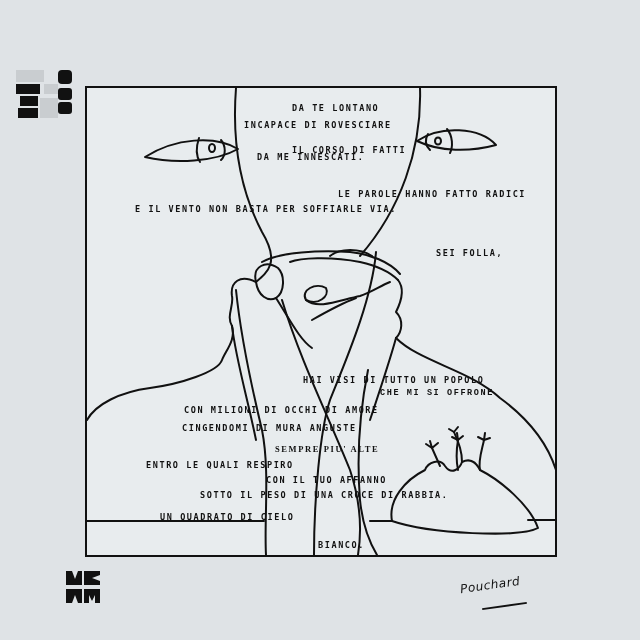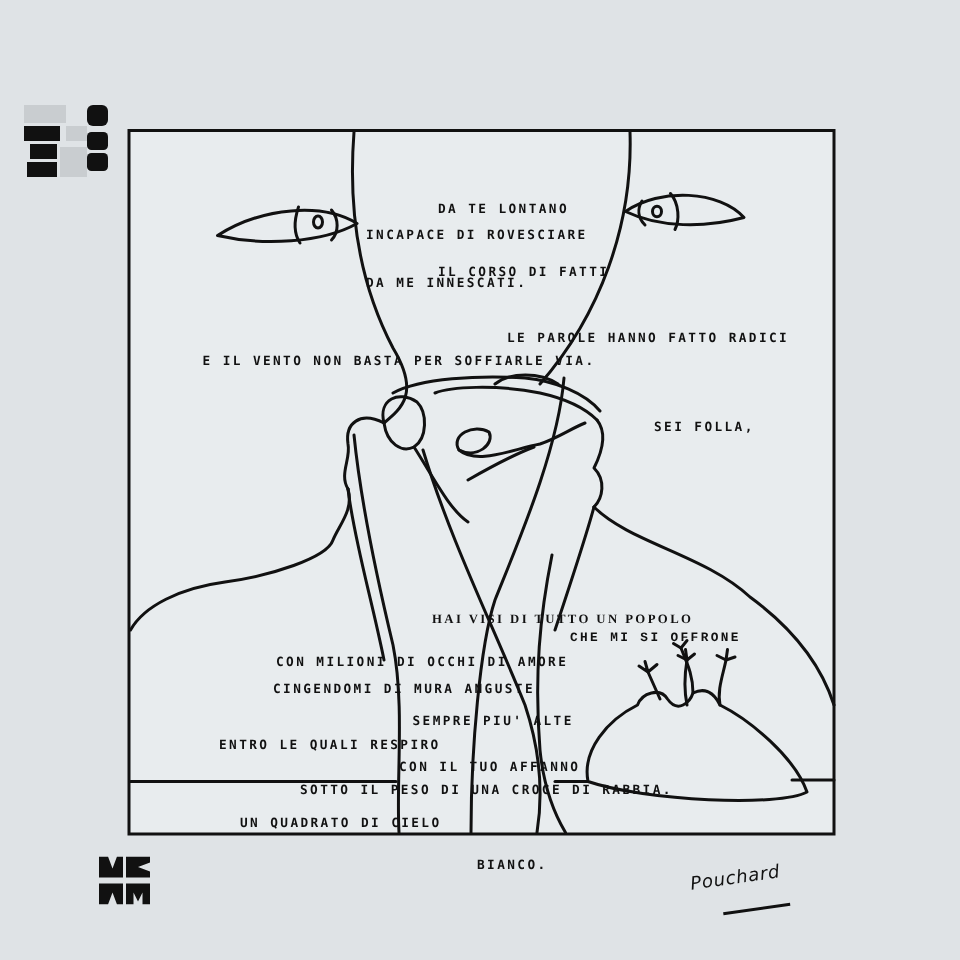--- a/index.html
+++ b/index.html
@@ -13,21 +13,20 @@
     .canvas { position: absolute; left: 0; top: 0; width: 640px; height: 640px; }
     .poem-line {
       position: absolute;
       font-family: "DejaVu Sans Mono", monospace;
       font-weight: bold;
       font-size: 8.5px;
       letter-spacing: 1.6px;
       color: #111;
       white-space: nowrap;
       text-transform: uppercase;
-      margin-top: 32px;
     }
     .logo-top {
       position: absolute; left: 16px; top: 70px; width: 58px; height: 50px;
     }
     .logo-bottom {
       position: absolute; left: 66px; top: 571px; width: 34px; height: 32px;
     }
     .signature {
       position: absolute; left: 460px; top: 578px;
       font-family: "DejaVu Sans", sans-serif;
@@ -106,29 +105,29 @@
       <path d="M454 432 l-5 -3 M454 432 l4 -5"></path>
       <path d="M480 470 C478 460, 482 450, 484 440"></path>
       <path d="M484 440 l-6 -3 M484 440 l6 -2 M484 440 l1 -7"></path>
     </g>
   </g>
 </svg>
 
 <div class="poem-line" style="left:292px;top:103px;">Da te lontano</div>
 <div class="poem-line" style="left:244px;top:120px;">incapace di rovesciare</div>
 <div class="poem-line" style="left:292px;top:145px;">il corso di fatti</div>
-<div class="poem-line" style="left:244px;top:152px;">da me innescati.</div>
+<div class="poem-line" style="left:257px;top:152px;">da me innescati.</div>
 <div class="poem-line" style="left:338px;top:189px;">Le parole hanno fatto radici</div>
 <div class="poem-line" style="left:135px;top:204px;">e il vento non basta per soffiarle via.</div>
 <div class="poem-line" style="left:436px;top:248px;text-align:right;">Sei folla,</div>
-<div class="poem-line" style="left:288px;top:375px;font-family:Liberation Serif, serif;">hai visi di tutto un popolo</div>
+<div class="poem-line" style="left:303px;top:375px;">hai visi di tutto un popolo</div>
 <div class="poem-line" style="left:380px;top:388px;font-family:Liberation Mono, monospace;">che mi si offrone</div>
 <div class="poem-line" style="left:184px;top:405px;">con milioni di occhi di amore</div>
 <div class="poem-line" style="left:182px;top:423px;">cingendomi di mura anguste</div>
-<div class="poem-line" style="left:275px;top:444px;">sempre piu' alte</div>
+<div class="poem-line" style="left:275px;top:444px;font-family:Liberation Serif, serif;">sempre piu' alte</div>
 <div class="poem-line" style="left:146px;top:460px;">entro le quali respiro</div>
 <div class="poem-line" style="left:266px;top:475px;">con il tuo affanno</div>
 <div class="poem-line" style="left:200px;top:490px;">sotto il peso di una croce di rabbia.</div>
 <div class="poem-line" style="left:160px;top:512px;text-align:right;">un quadrato di cielo</div>
 <div class="poem-line" style="left:318px;top:540px;">bianco.</div>
 
 <svg class="logo-top" viewBox="0 0 58 50" xmlns="http://www.w3.org/2000/svg">
   <rect x="0" y="0" width="28" height="12" fill="#c9cdd0"></rect>
   <rect x="0" y="14" width="24" height="10" fill="#111"></rect>
   <rect x="4" y="26" width="18" height="10" fill="#111"></rect>

